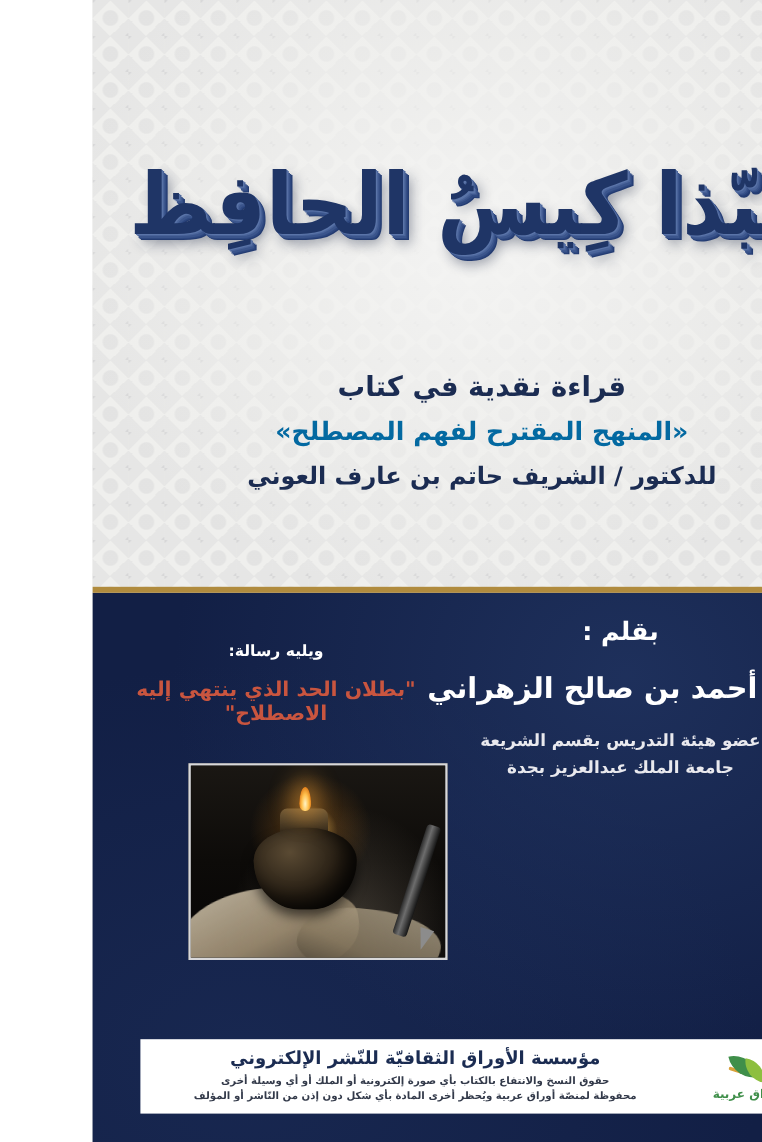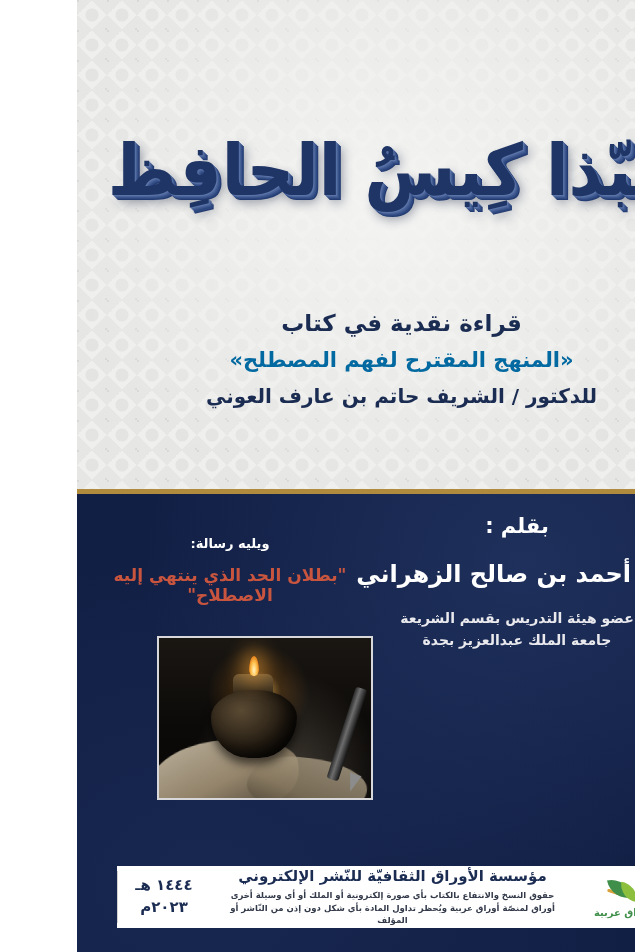--- a/index.html
+++ b/index.html
@@ -408,28 +408,24 @@
         <div class="paper-sheet-2"></div>
         <div class="inkwell-neck"></div>
         <div class="inkwell"></div>
         <div class="flame"></div>
         <div class="pen"></div>
         <div class="pen-nib"></div>
       </div>
     </div>
 
     <div class="footer-strip">
-      <div class="footer-date">
-        <div>١٤٤٤ هـ</div>
-        <div>٢٠٢٣م</div>
-      </div>
       <div class="footer-text">
         <div class="footer-pub-name">مؤسسة الأوراق الثقافيّة للنّشر الإلكتروني</div>
         <div class="footer-rights-1">حقوق النسخ والانتفاع بالكتاب بأي صورة إلكترونية أو الملك أو أي وسيلة أخرى</div>
-        <div class="footer-rights-2">أوراق لمنصّة أوراق عربية ويُحظر تداول المادة بأي شكل دون إذن من النّاشر أو المؤلف</div>
+        <div class="footer-rights-2">محفوظة لمنصّة أوراق عربية ويُحظر أخرى المادة بأي شكل دون إذن من النّاشر أو المؤلف</div>
       </div>
       <div class="footer-logo">
         <div class="logo-mark">
           <div class="logo-stem"></div>
           <div class="logo-leaf"></div>
           <div class="logo-leaf-2"></div>
         </div>
         <div class="logo-text">أوراق عربية</div>
       </div>
     </div>

